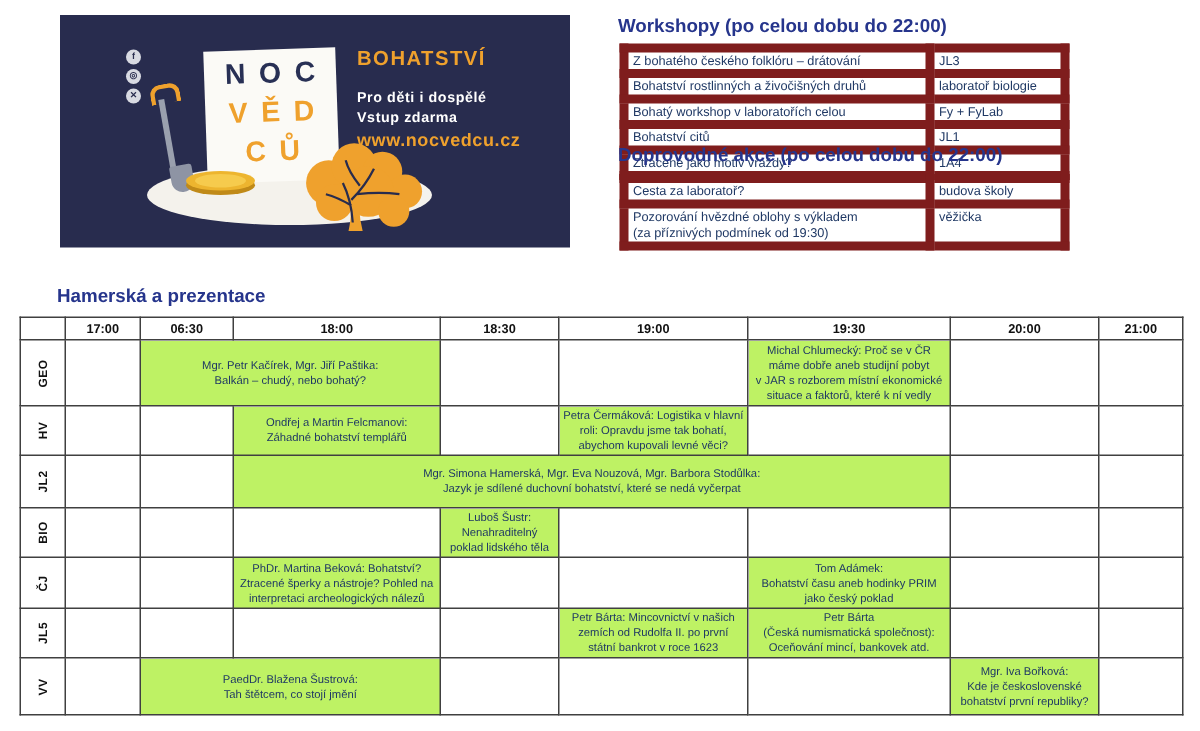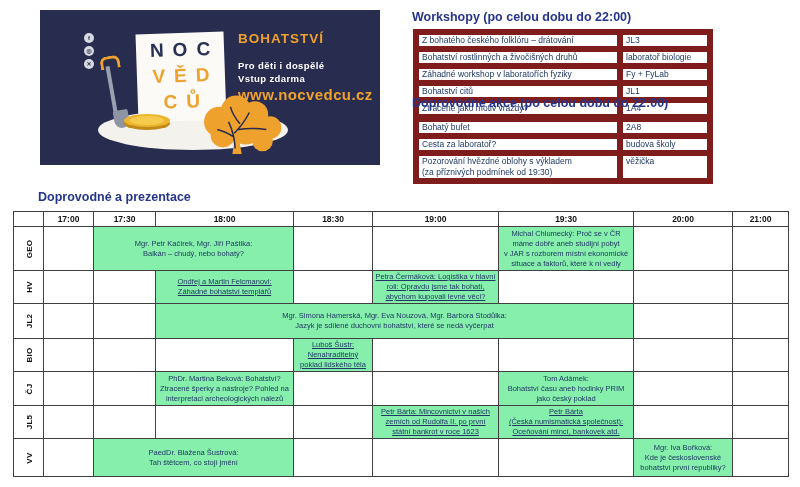--- a/index.html
+++ b/index.html
@@ -21,41 +21,41 @@
   .logo-l1{color:#283055;}
   .logo-l2,.logo-l3{color:#EFA12D;}
   .coin{position:absolute;left:84px;top:104px;width:46px;height:13px;border-radius:50%;background:#EDB52F;
         box-shadow:0 3px 0 #C08A18;}
   .coin-inner{position:absolute;left:6px;top:2px;width:34px;height:9px;border-radius:50%;background:#F6CB4D;}
   .brain{position:absolute;left:150px;top:78px;}
   .banner-text{position:absolute;left:198px;top:21px;width:140px;color:#ffffff;font-weight:bold;}
   .btitle{color:#EFA12D;font-size:13.5px;letter-spacing:1px;margin-bottom:14px;}
   .bdate{font-size:16px;letter-spacing:1.5px;margin-bottom:9px;}
   .bline{font-size:9.5px;letter-spacing:.4px;margin-bottom:2px;}
-  .burl{color:#EFA12D;font-size:15px;letter-spacing:.4px;margin-top:2px;}
+  .burl{color:#EFA12D;font-size:12px;letter-spacing:.4px;margin-top:2px;}
 
   
   .sec-title{position:absolute;font-size:12.5px;font-weight:bold;color:#26358C;}
   table{border-collapse:collapse;table-layout:fixed;}
   .mini{position:absolute;border:1.5px solid #000;}
   .mini td{border:6px solid #7f1d1d;font-size:8.5px;line-height:11px;padding:0 3px;vertical-align:top;
            white-space:pre-line;color:#1F3864;overflow:hidden;}
   .mini tr{height:13px;}
 
   
   .sched{position:absolute;left:13px;top:211px;width:775px;border:1.5px solid #000;}
   .sched th,.sched td{border:1px solid #404040;overflow:hidden;padding:0;}
   .sched th.time{font-size:8.5px;font-weight:bold;color:#111;text-align:center;}
   .sched td{font-size:7.5px;line-height:10px;text-align:center;vertical-align:middle;
             white-space:pre-line;color:#1F3864;}
-  .ev{background:#86efac;}
+  .ev{background:#bef264;}
   .rl{position:relative;}
   .rl span{position:absolute;left:50%;top:50%;transform:translate(-50%,-50%) rotate(-90deg);
            font-size:8px;font-weight:bold;color:#111;letter-spacing:.3px;}
-  tr.h15{height:15px;} tr.h44{height:44px;} tr.h33{height:33px;text-decoration:underline;} tr.h35{height:35px;}
+  tr.h15{height:15px;} tr.h44{height:44px;} tr.h33{height:33px;} tr.h35{height:35px;}
   tr.h34{height:34px;} tr.h38{height:38px;}
 </style>
 </head>
 <body>
 
 <div class="page">
 
   <div class="banner">
     <span class="sicon" style="top:23px">f</span>
     <span class="sicon" style="top:36px">◎</span>
@@ -109,75 +109,71 @@
     <tbody>
         <tr>
           <td>Z bohatého českého folklóru – drátování</td>
           <td>JL3</td>
         </tr>
     <tr>
           <td>Bohatství rostlinných a živočišných druhů</td>
           <td>laboratoř biologie</td>
         </tr>
     <tr>
-          <td>Záhadné workshop v laboratořích fyziky</td>
+          <td>Bohatý workshop v laboratořích celou</td>
           <td>Fy + FyLab</td>
         </tr>
     <tr>
           <td>Bohatství citů</td>
           <td>JL1</td>
         </tr>
     <tr>
           <td>Ztracené jako motiv vraždy?</td>
           <td>1A4</td>
         </tr>
   </tbody>
     </table>
 
   <div class="sec-title" style="left:412px;top:96px">Doprovodné akce (po celou dobu do 22:00)</div>
   <table class="mini" style="left:413px;top:116px;width:294px">
     <colgroup>
         <col style="width:204px">
         <col style="width:90px">
       </colgroup>
     <tbody>
-        <tr>
-          <td>Bohatý bufet</td>
-          <td>2A8</td>
-        </tr>
     <tr>
           <td>Cesta za laboratoř?</td>
           <td>budova školy</td>
         </tr>
     <tr>
           <td>Pozorování hvězdné oblohy s výkladem
 (za příznivých podmínek od 19:30)</td>
           <td>věžička</td>
         </tr>
   </tbody>
     </table>
 
-  <div class="sec-title" style="left:38px;top:190px">Doprovodné a prezentace</div>
+  <div class="sec-title" style="left:38px;top:190px">Hamerská a prezentace</div>
   <table class="sched">
     <colgroup>
       <col style="width:30px">
         <col style="width:50px">
         <col style="width:62px">
         <col style="width:138px">
       <col style="width:79px">
         <col style="width:126px">
         <col style="width:135px">
         <col style="width:99px">
         <col style="width:56px">
     </colgroup>
     <tbody>
         <tr class="h15">
       <th></th>
       <th class="time">17:00</th>
-      <th class="time">17:30</th>
+      <th class="time">06:30</th>
       <th class="time">18:00</th>
       <th class="time">18:30</th>
       <th class="time">19:00</th>
       <th class="time">19:30</th>
       <th class="time">20:00</th>
       <th class="time">21:00</th>
     </tr>
     <tr class="h44">
       <th class="rl">
             <span>GEO</span>

